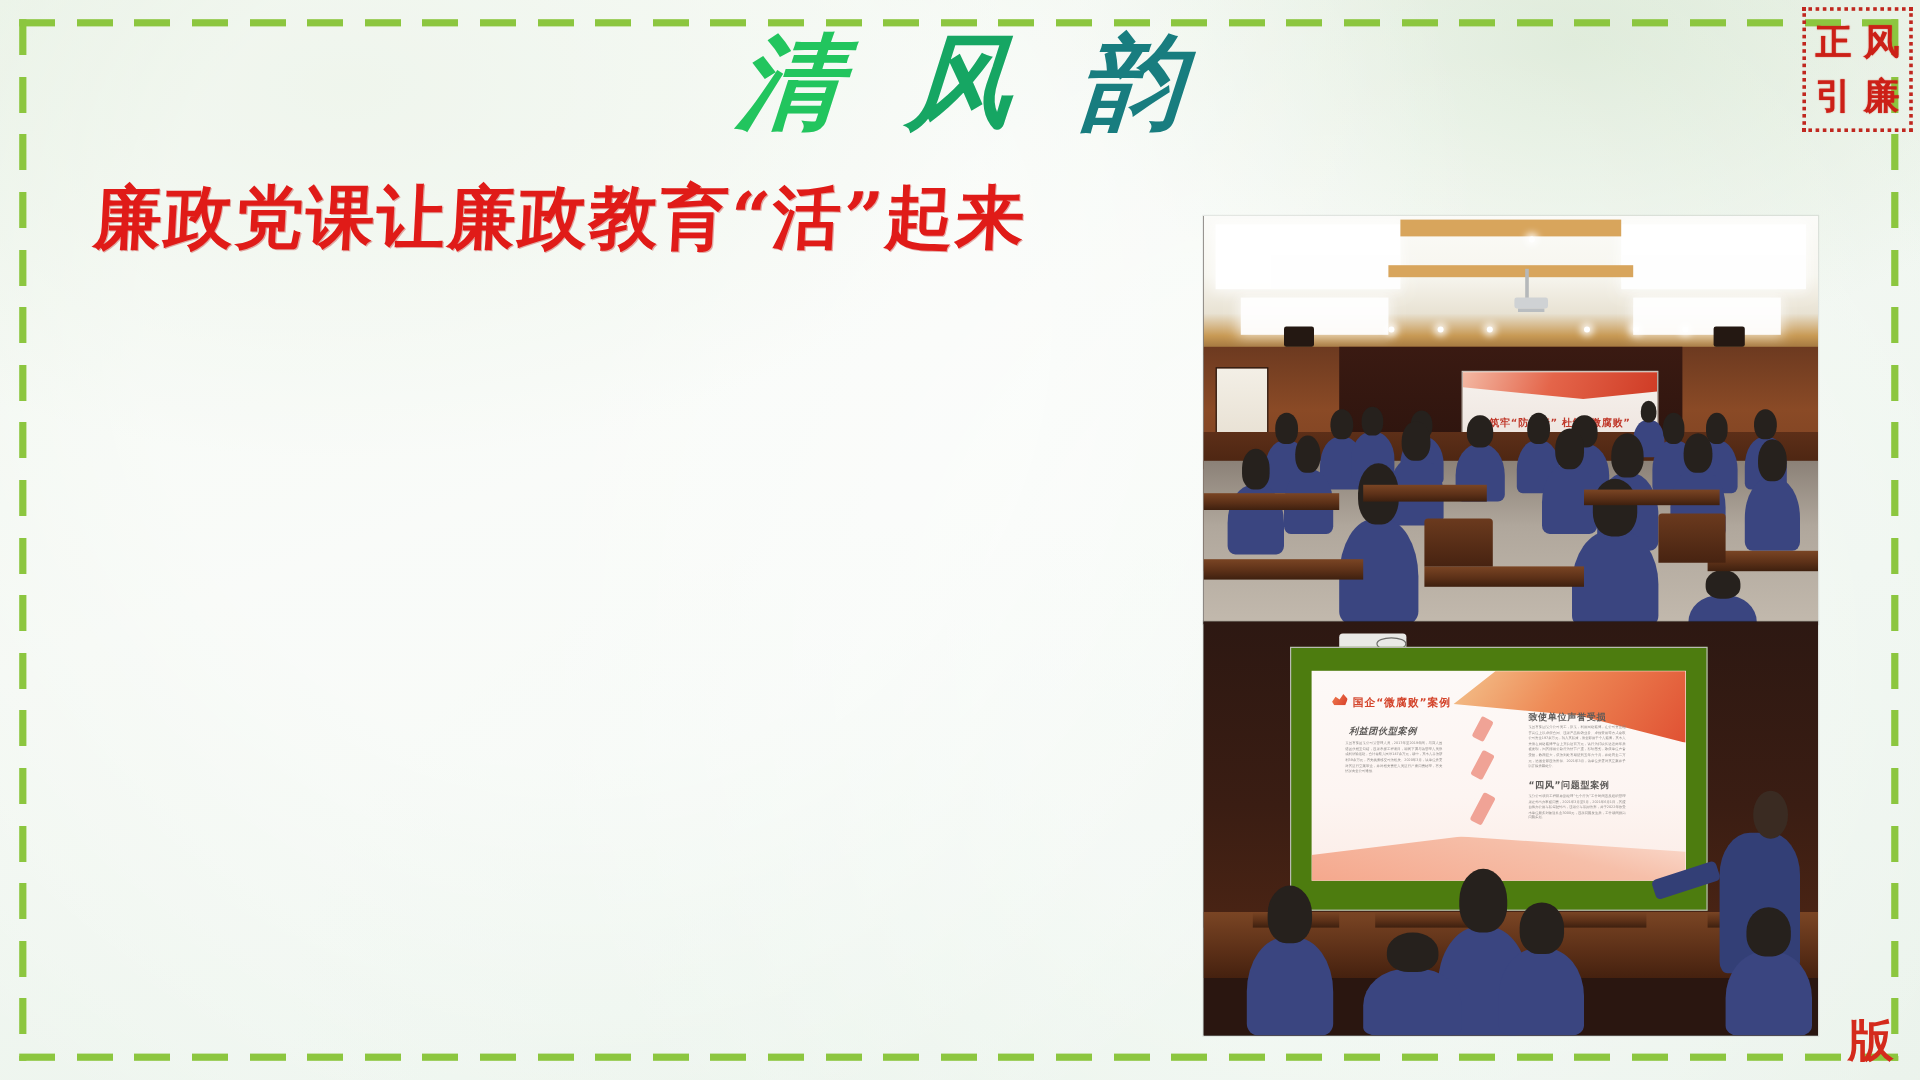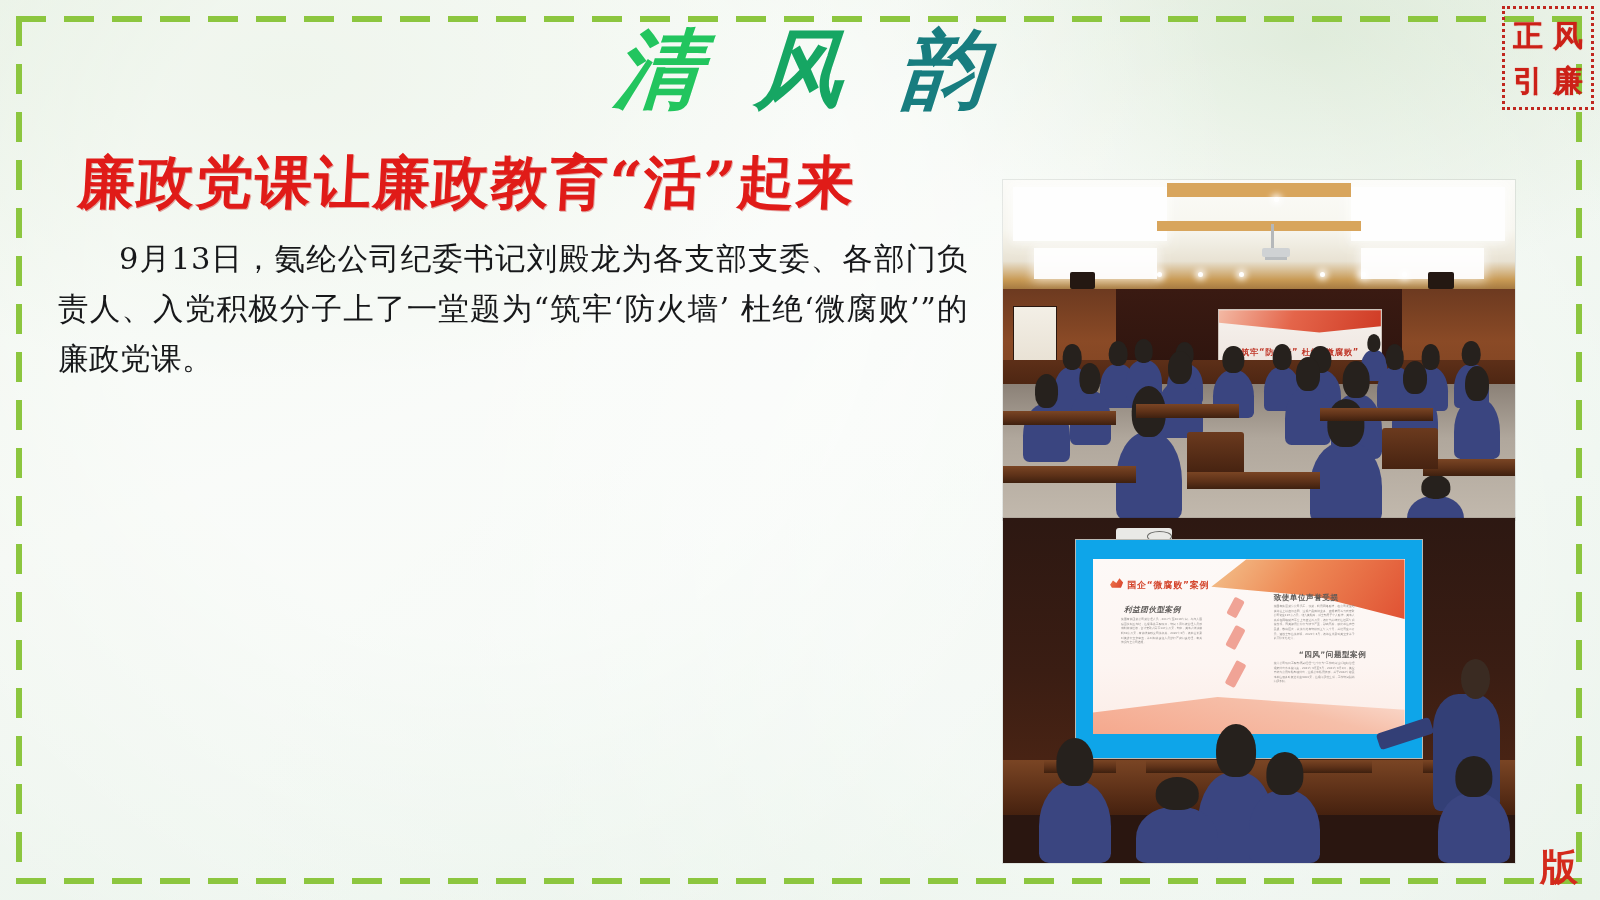--- a/index.html
+++ b/index.html
@@ -251,21 +251,21 @@
   }
 
   
   .hall2{ position:absolute; inset:0; background:#2a1610; }
   .room-dark{
     position:absolute; left:0; top:0; width:100%; height:74%;
     background:linear-gradient(180deg,#2d1812 0%, #3a1d13 60%, #4a2414 100%);
   }
   .bigscreen{
     position:absolute; left:14%; top:6%; width:68%; height:64%;
-    background:#0ea5e9;
+    background:#4d7c0f;
     border:1px solid #b9b9b3;
   }
   .slide{
     position:absolute; left:5%; top:9%; width:90%; height:80%;
     background:linear-gradient(180deg,#fdf9f7 0%, #fdf5f2 60%, #fbece6 100%);
     overflow:hidden;
   }
   .slide-top-shape{
     position:absolute; right:0; top:0; width:62%; height:34%;
     background:linear-gradient(125deg,#f3c38d 0%, #ee8a56 42%, #e05133 100%);
@@ -287,21 +287,21 @@
     background:linear-gradient(120deg,#ef7b4f,#d8412b);
     clip-path:polygon(0 70%,22% 28%,48% 52%,72% 6%,100% 48%,84% 100%,14% 100%);
   }
   .slide-h2{
     position:absolute;
     font-family:"DejaVu Sans", sans-serif;
     font-size:7.6px; font-weight:bold; color:#5d5a58; letter-spacing:.5px;
   }
   .h2-a{ left:10%; top:26%;font-style:italic; }
   .h2-b{ left:58%; top:19%; }
-  .h2-c{ left:58%; top:52%;margin-left:25px; }
+  .h2-c{ left:58%; top:52%; }
   .slide-para{
     position:absolute;
     width:26%;
     font-family:"DejaVu Sans", sans-serif;
     font-size:2.8px; line-height:1.65; color:#8a8785; text-align:justify;
   }
   .p-a{ left:9%; top:33%; }
   .p-b{ left:58%; top:25.5%; }
   .p-c{ left:58%; top:58%; }
   .slash{
@@ -377,21 +377,20 @@
 
   <div class="main-title">
     <span class="ch ch1">清</span>
     <span class="ch ch2">风</span>
     <span class="ch ch3">韵</span>
   </div>
 
   <div class="headline">廉政党课让廉政教育“活”起来</div>
 
   <div class="body-text">
-    <p>9月13日，氨纶公司纪委书记刘殿龙为各支部支委、各部门负责人、入党积极分子上了一堂题为“筑牢‘防火墙’ 杜绝‘微腐败’”的廉政党课。</p>
   </div>
 
   <div class="photo photo-top">
     <div class="hall">
 
       <div class="ceiling"></div>
       <div class="ceil-panel" style="left:2%;top:2%;width:30%;height:16%;"></div>
       <div class="ceil-panel" style="left:68%;top:2%;width:30%;height:16%;"></div>
       <div class="ceil-panel" style="left:6%;top:20%;width:24%;height:9%;"></div>
       <div class="ceil-panel" style="left:70%;top:20%;width:24%;height:9%;"></div>

